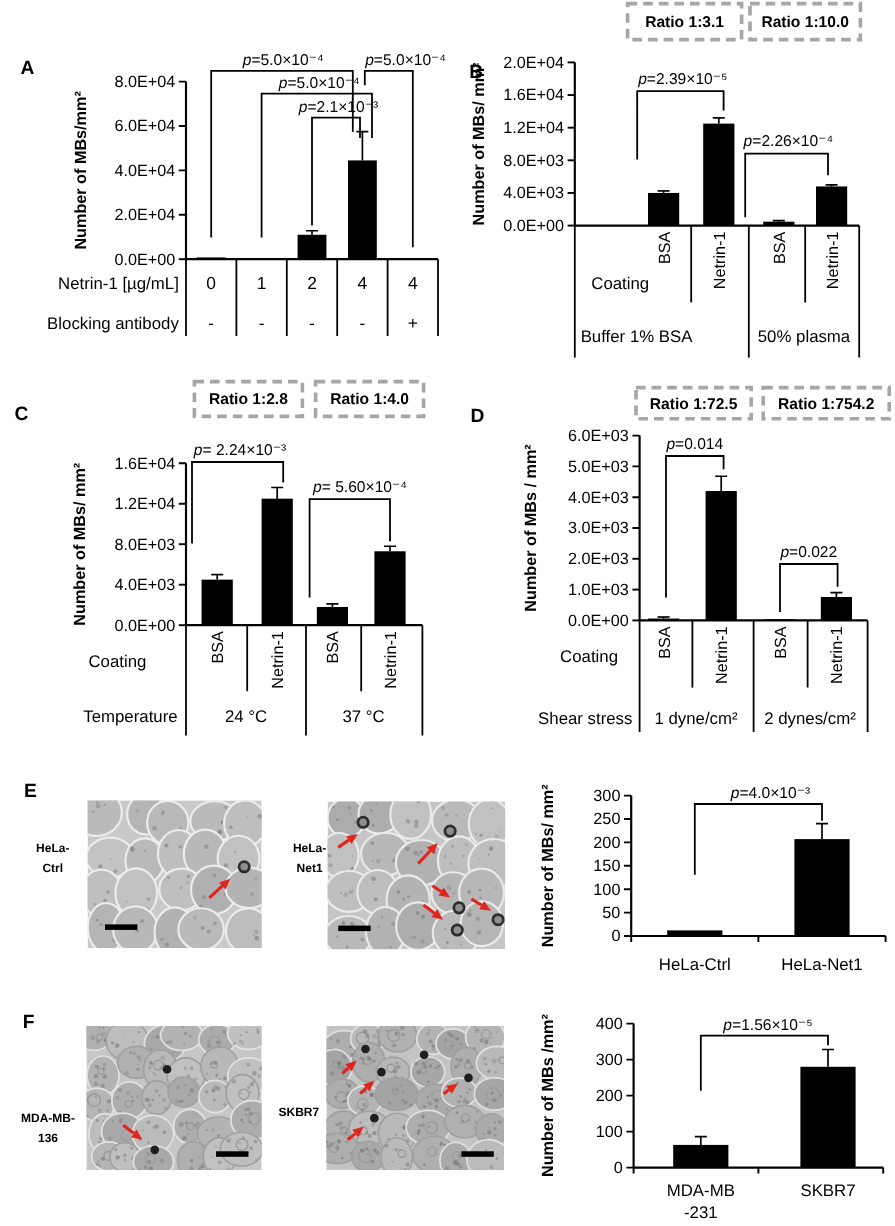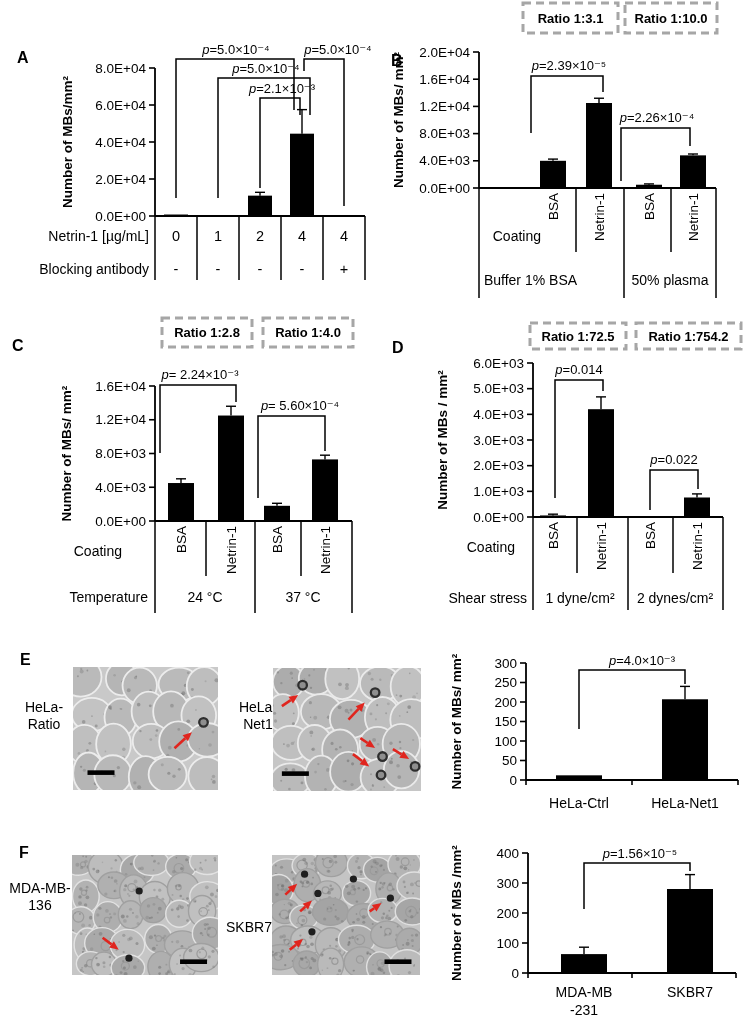--- a/index.html
+++ b/index.html
@@ -1,21 +1,21 @@
 <!DOCTYPE html>
 <html><head>
 <meta charset="utf-8">
 <style>
   html,body{margin:0;padding:0;background:#fff;}
   #fig{position:relative;width:746px;height:1022px;background:#ffffff;
        font-family:"Liberation Sans","DejaVu Sans",sans-serif;color:#000;overflow:hidden;}
   #fig svg{position:absolute;display:block;}
   svg text{font-family:"Liberation Sans","DejaVu Sans",sans-serif;}
   .pl{position:absolute;font-weight:bold;font-size:16px;line-height:16px;}
-  .side{position:absolute;font-weight:normal;font-size:14px;line-height:17px;text-align:center;}
+  .side{position:absolute;font-weight:bold;font-size:10px;line-height:17px;text-align:center;}
 </style>
 </head>
 <body>
 
 <div id="fig">
   <div class="pl" style="left:17px;top:50px">A</div>
   <div class="pl" style="left:391px;top:53px">B</div>
   <div class="pl" style="left:12px;top:338px">C</div>
   <div class="pl" style="left:392px;top:340px">D</div>
   <div class="pl" style="left:20px;top:652px">E</div>
@@ -274,27 +274,27 @@
       <line x1="528" y1="155" x2="528" y2="160" stroke="#000" stroke-width="1.6"></line>
       <line x1="632" y1="155" x2="632" y2="160" stroke="#000" stroke-width="1.6"></line>
       <line x1="736" y1="155" x2="736" y2="160" stroke="#000" stroke-width="1.6"></line>
       <text x="584" y="179" text-anchor="middle" font-size="14" fill="#000">MDA-MB</text>
       <text x="584" y="197" text-anchor="middle" font-size="14" fill="#000">-231</text>
       <text x="690" y="179" text-anchor="middle" font-size="14" fill="#000">SKBR7</text>
     </svg>
 
   <div class="side" style="left:12px;top:699px;width:64px">
     <span>HeLa-</span><br>
-    <span>Ratio</span>
+    <span>Ctrl</span>
   </div>
   <div class="side" style="left:227px;top:699px;width:62px">
     <span>HeLa-</span><br>
     <span>Net1</span>
   </div>
-  <div class="side" style="left:4px;top:880px;width:72px">
+  <div class="side" style="left:4px;top:924px;width:72px">
     <span>MDA-MB-</span><br>
     <span>136</span>
   </div>
   <div class="side" style="left:219px;top:919px;width:60px">
     <span>SKBR7</span>
   </div>
 
   <svg id="micE1" style="left:73px;top:667px" width="145" height="123">
       <rect x="0" y="0" width="145" height="123" fill="#c9c9c9"></rect>
       <ellipse cx="7.6638665441423655" cy="10.118499090895057" rx="20.84144579667598" ry="19.44514352856204" fill="rgb(186,186,186)" stroke="#ececec" stroke-width="1.8"></ellipse>

